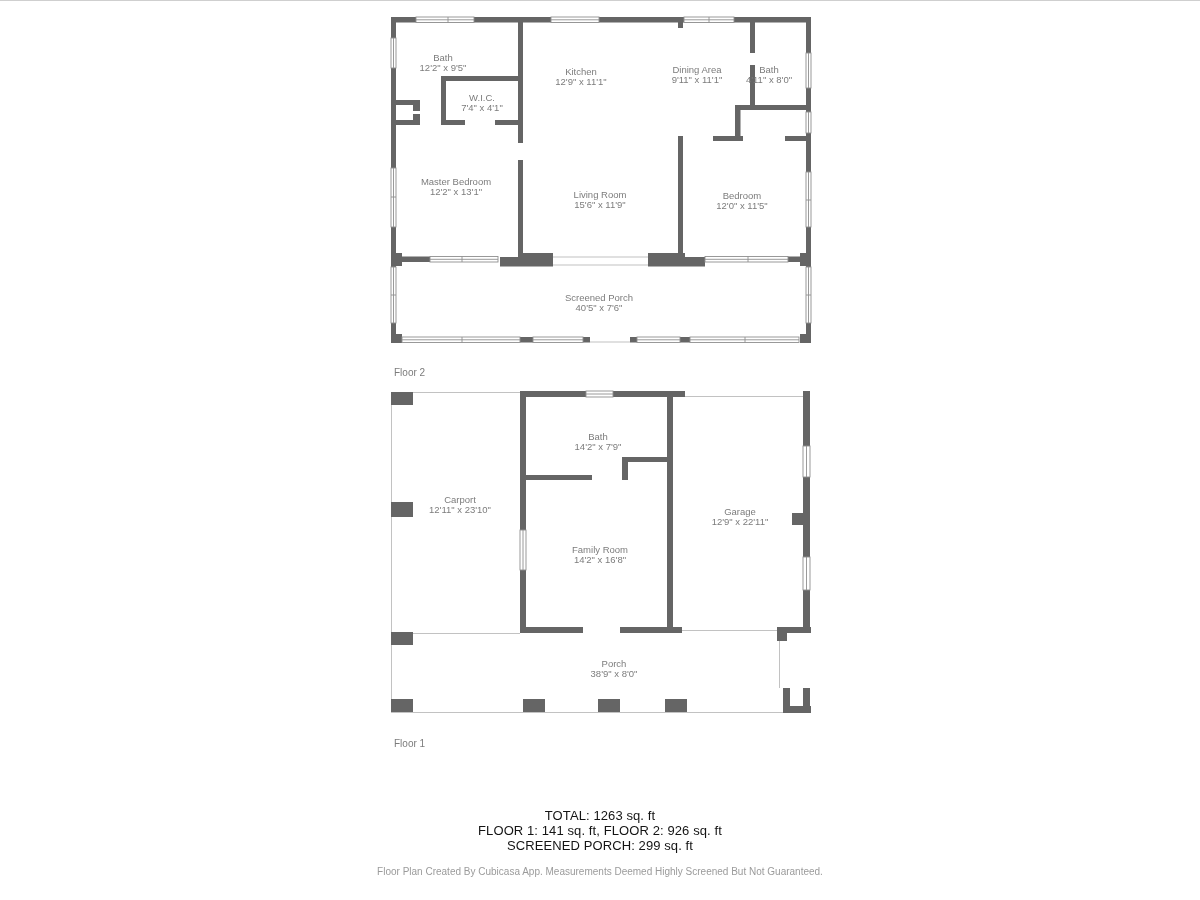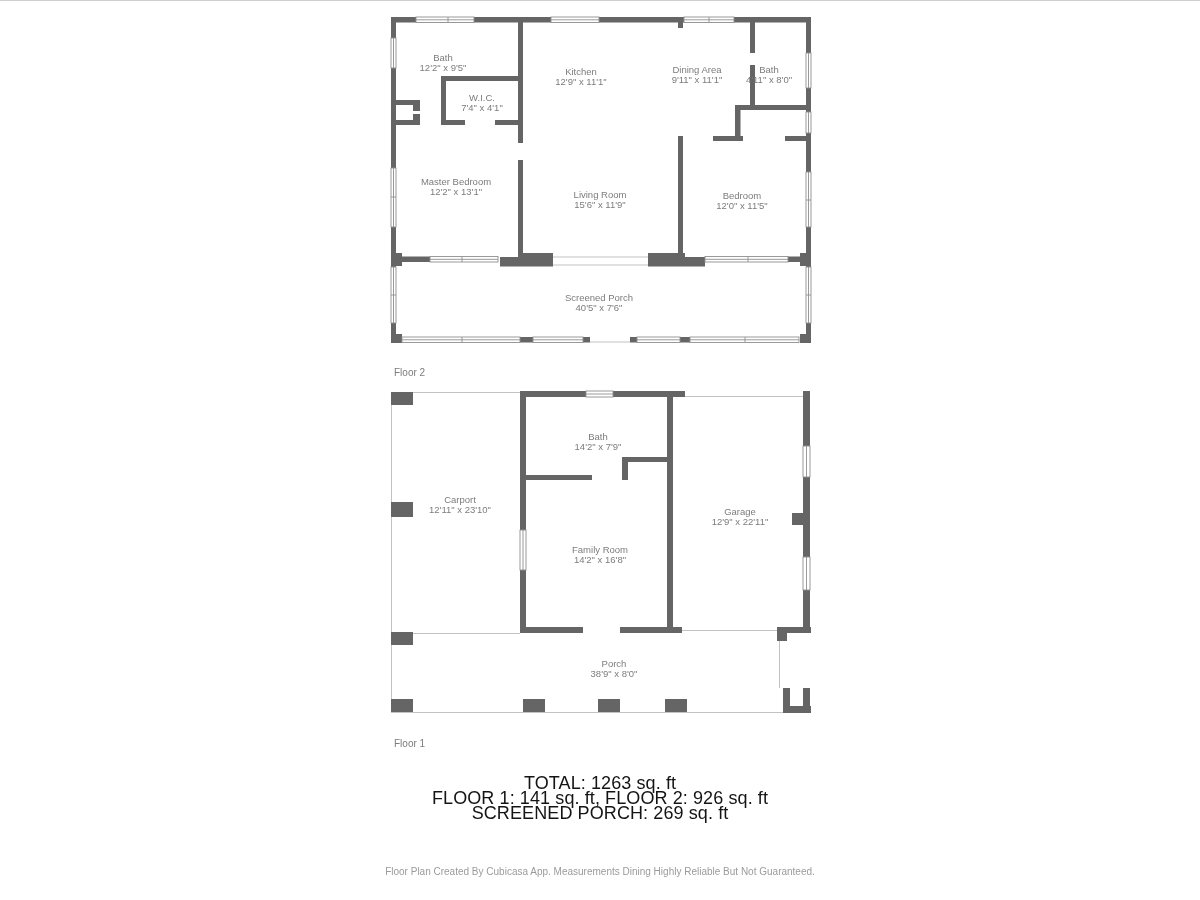--- a/index.html
+++ b/index.html
@@ -17,22 +17,22 @@
   .top-border{position:absolute;top:0;left:0;width:1200px;height:1px;background:#cfcfcf}
   svg{position:absolute;top:0;left:0}
   .walls rect{fill:var(--wall)}
   .thin rect{fill:var(--thin)}
   .win{fill:#ffffff;stroke:var(--winframe);stroke-width:0.9}
   .wl{stroke:var(--winframe);stroke-width:0.9}
   .room-name,.room-dims{font-family:"Liberation Sans",sans-serif;font-size:9.5px;
     fill:var(--label);text-anchor:middle}
   .floor-label{font-family:"Liberation Sans",sans-serif;font-size:10px;
     fill:var(--label);text-anchor:start}
-  .summary{position:absolute;top:776px;left:0;width:1200px;text-align:center;
-    font-size:18px;line-height:15px;color:var(--summary);letter-spacing:0.1px}
+  .summary{position:absolute;top:808px;left:0;width:1200px;text-align:center;
+    font-size:13px;line-height:15px;color:var(--summary);letter-spacing:0.1px}
   .disclaimer{position:absolute;top:866px;left:0;width:1200px;text-align:center;
     font-size:10px;color:var(--disclaimer)}
 </style>
 <title>Floor Plan</title></head>
 <body>
 
 <div class="stage">
   <div class="top-border"></div>
 
   <svg width="1200" height="900" viewBox="0 0 1200 900">
@@ -285,16 +285,16 @@
         <text class="room-name" x="614" y="667">Porch</text>
         <text class="room-dims" x="614" y="677">38'9" x 8'0"</text>
       </g>
       <text class="floor-label" x="394" y="747">Floor 1</text>
     </g>
   </svg>
 
   <div class="summary">
     <div>TOTAL: 1263 sq. ft</div>
     <div>FLOOR 1: 141 sq. ft, FLOOR 2: 926 sq. ft</div>
-    <div>SCREENED PORCH: 269 sq. ft</div>
+    <div>SCREENED PORCH: 299 sq. ft</div>
   </div>
-  <div class="disclaimer">Floor Plan Created By Cubicasa App. Measurements Dining Highly Reliable But Not Guaranteed.</div>
+  <div class="disclaimer">Floor Plan Created By Cubicasa App. Measurements Deemed Highly Screened But Not Guaranteed.</div>
 </div>
 
 </body></html>

